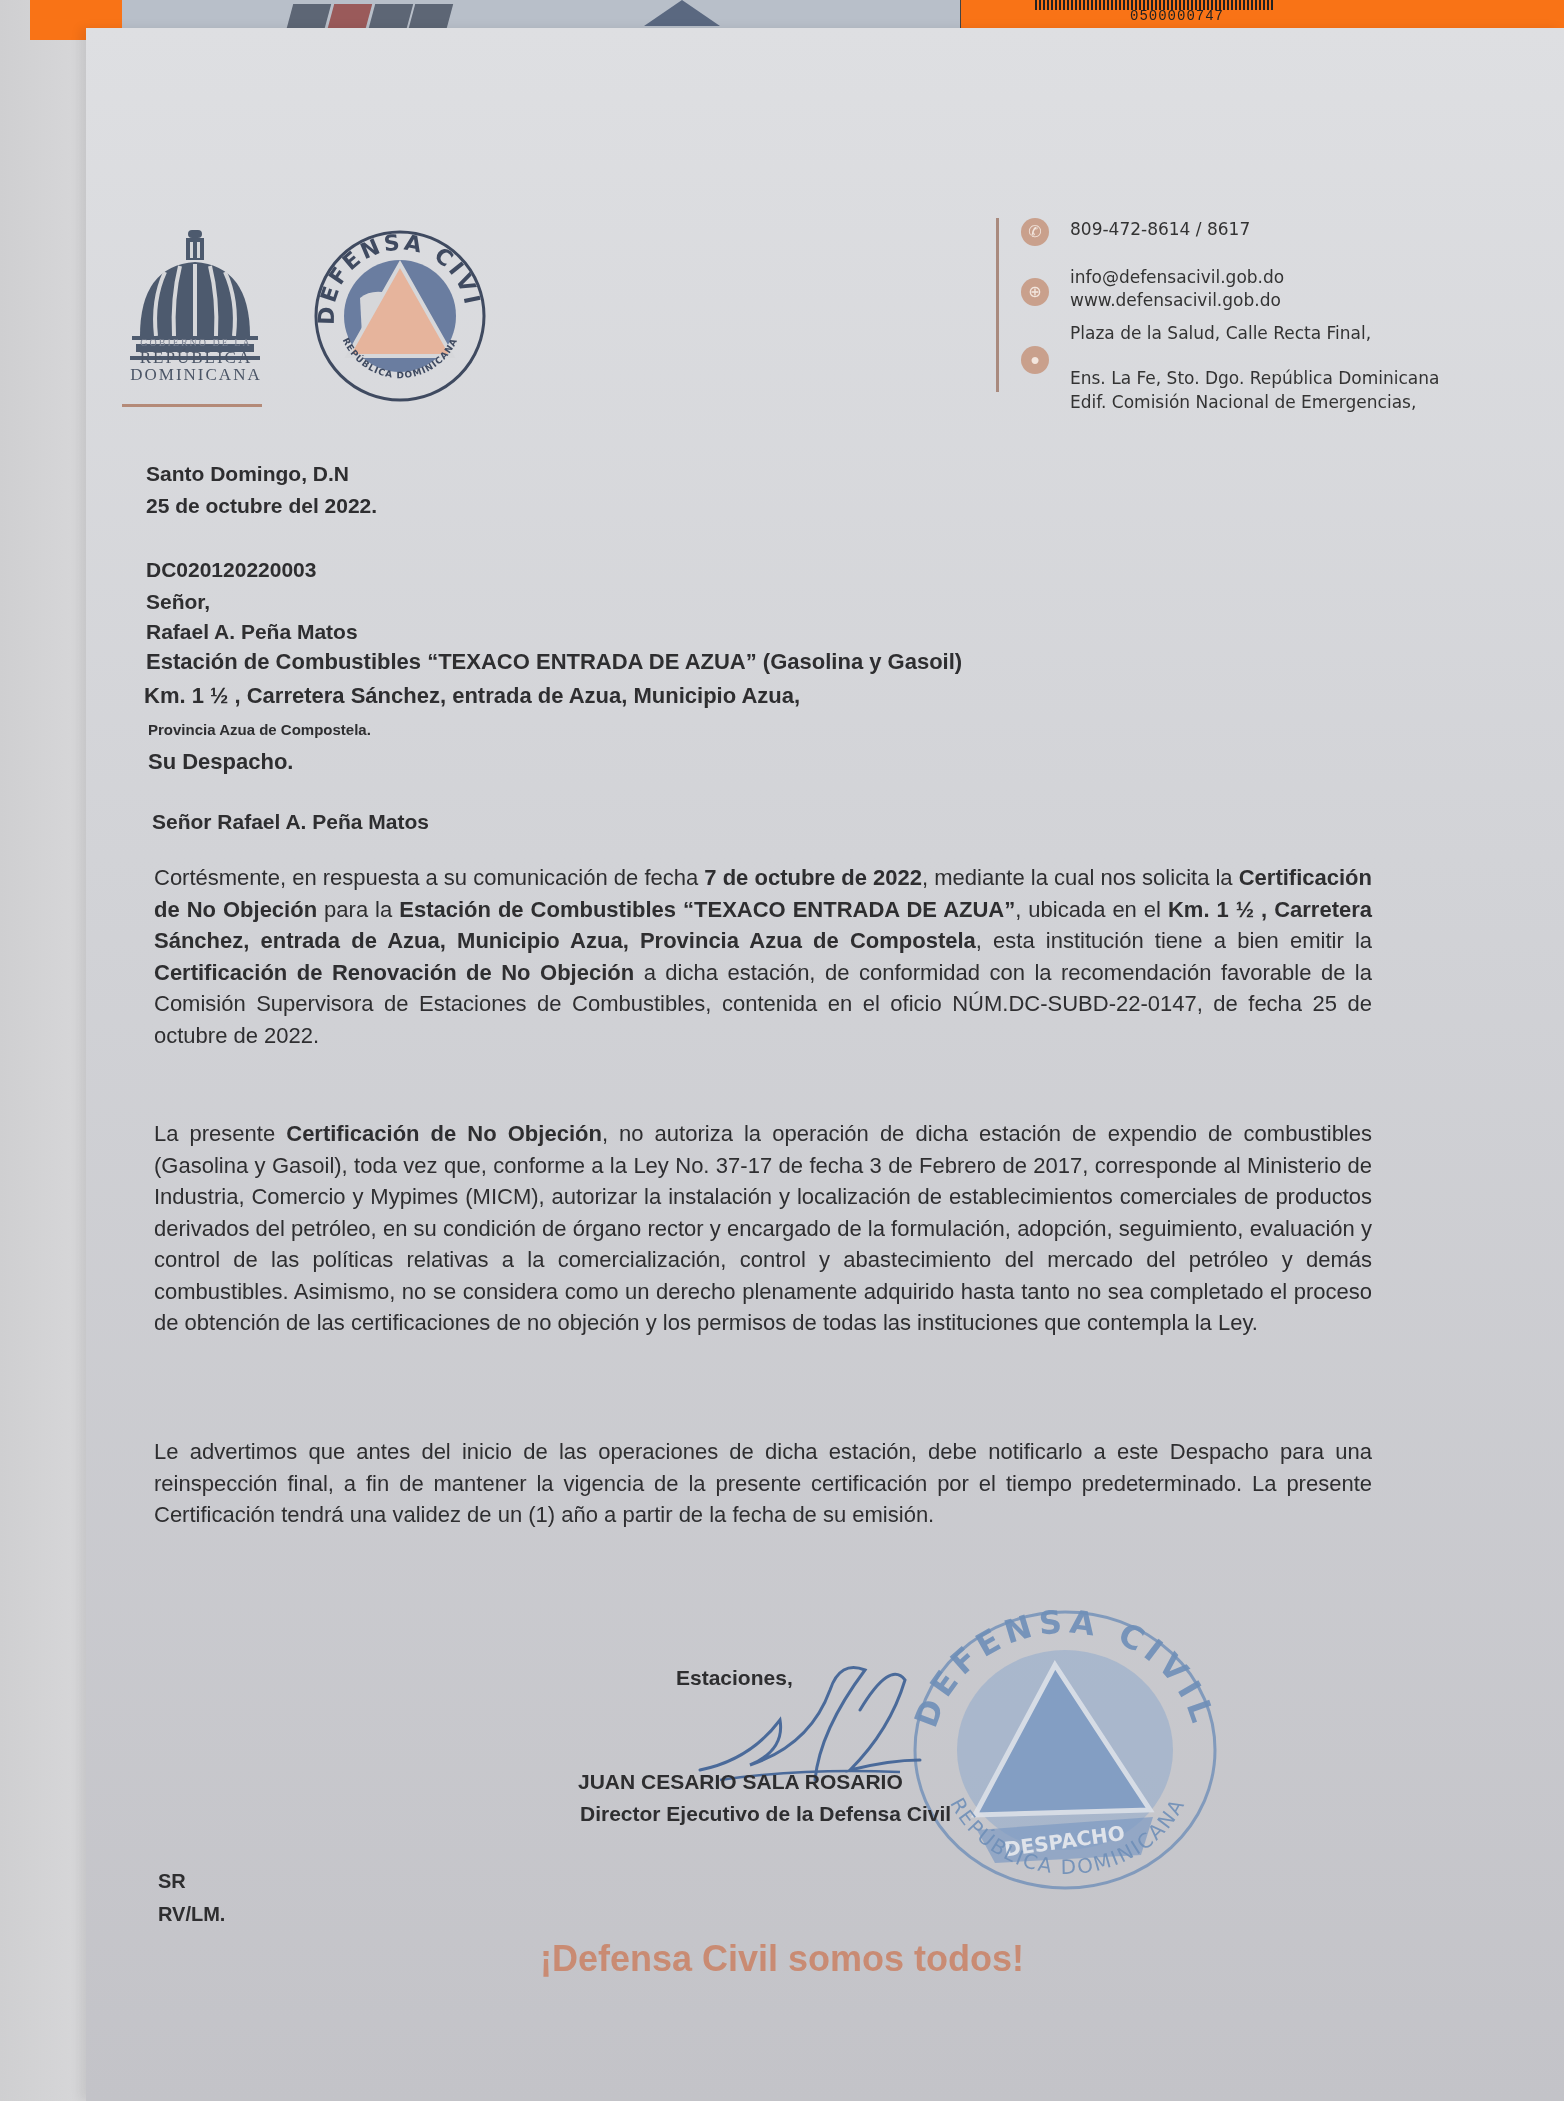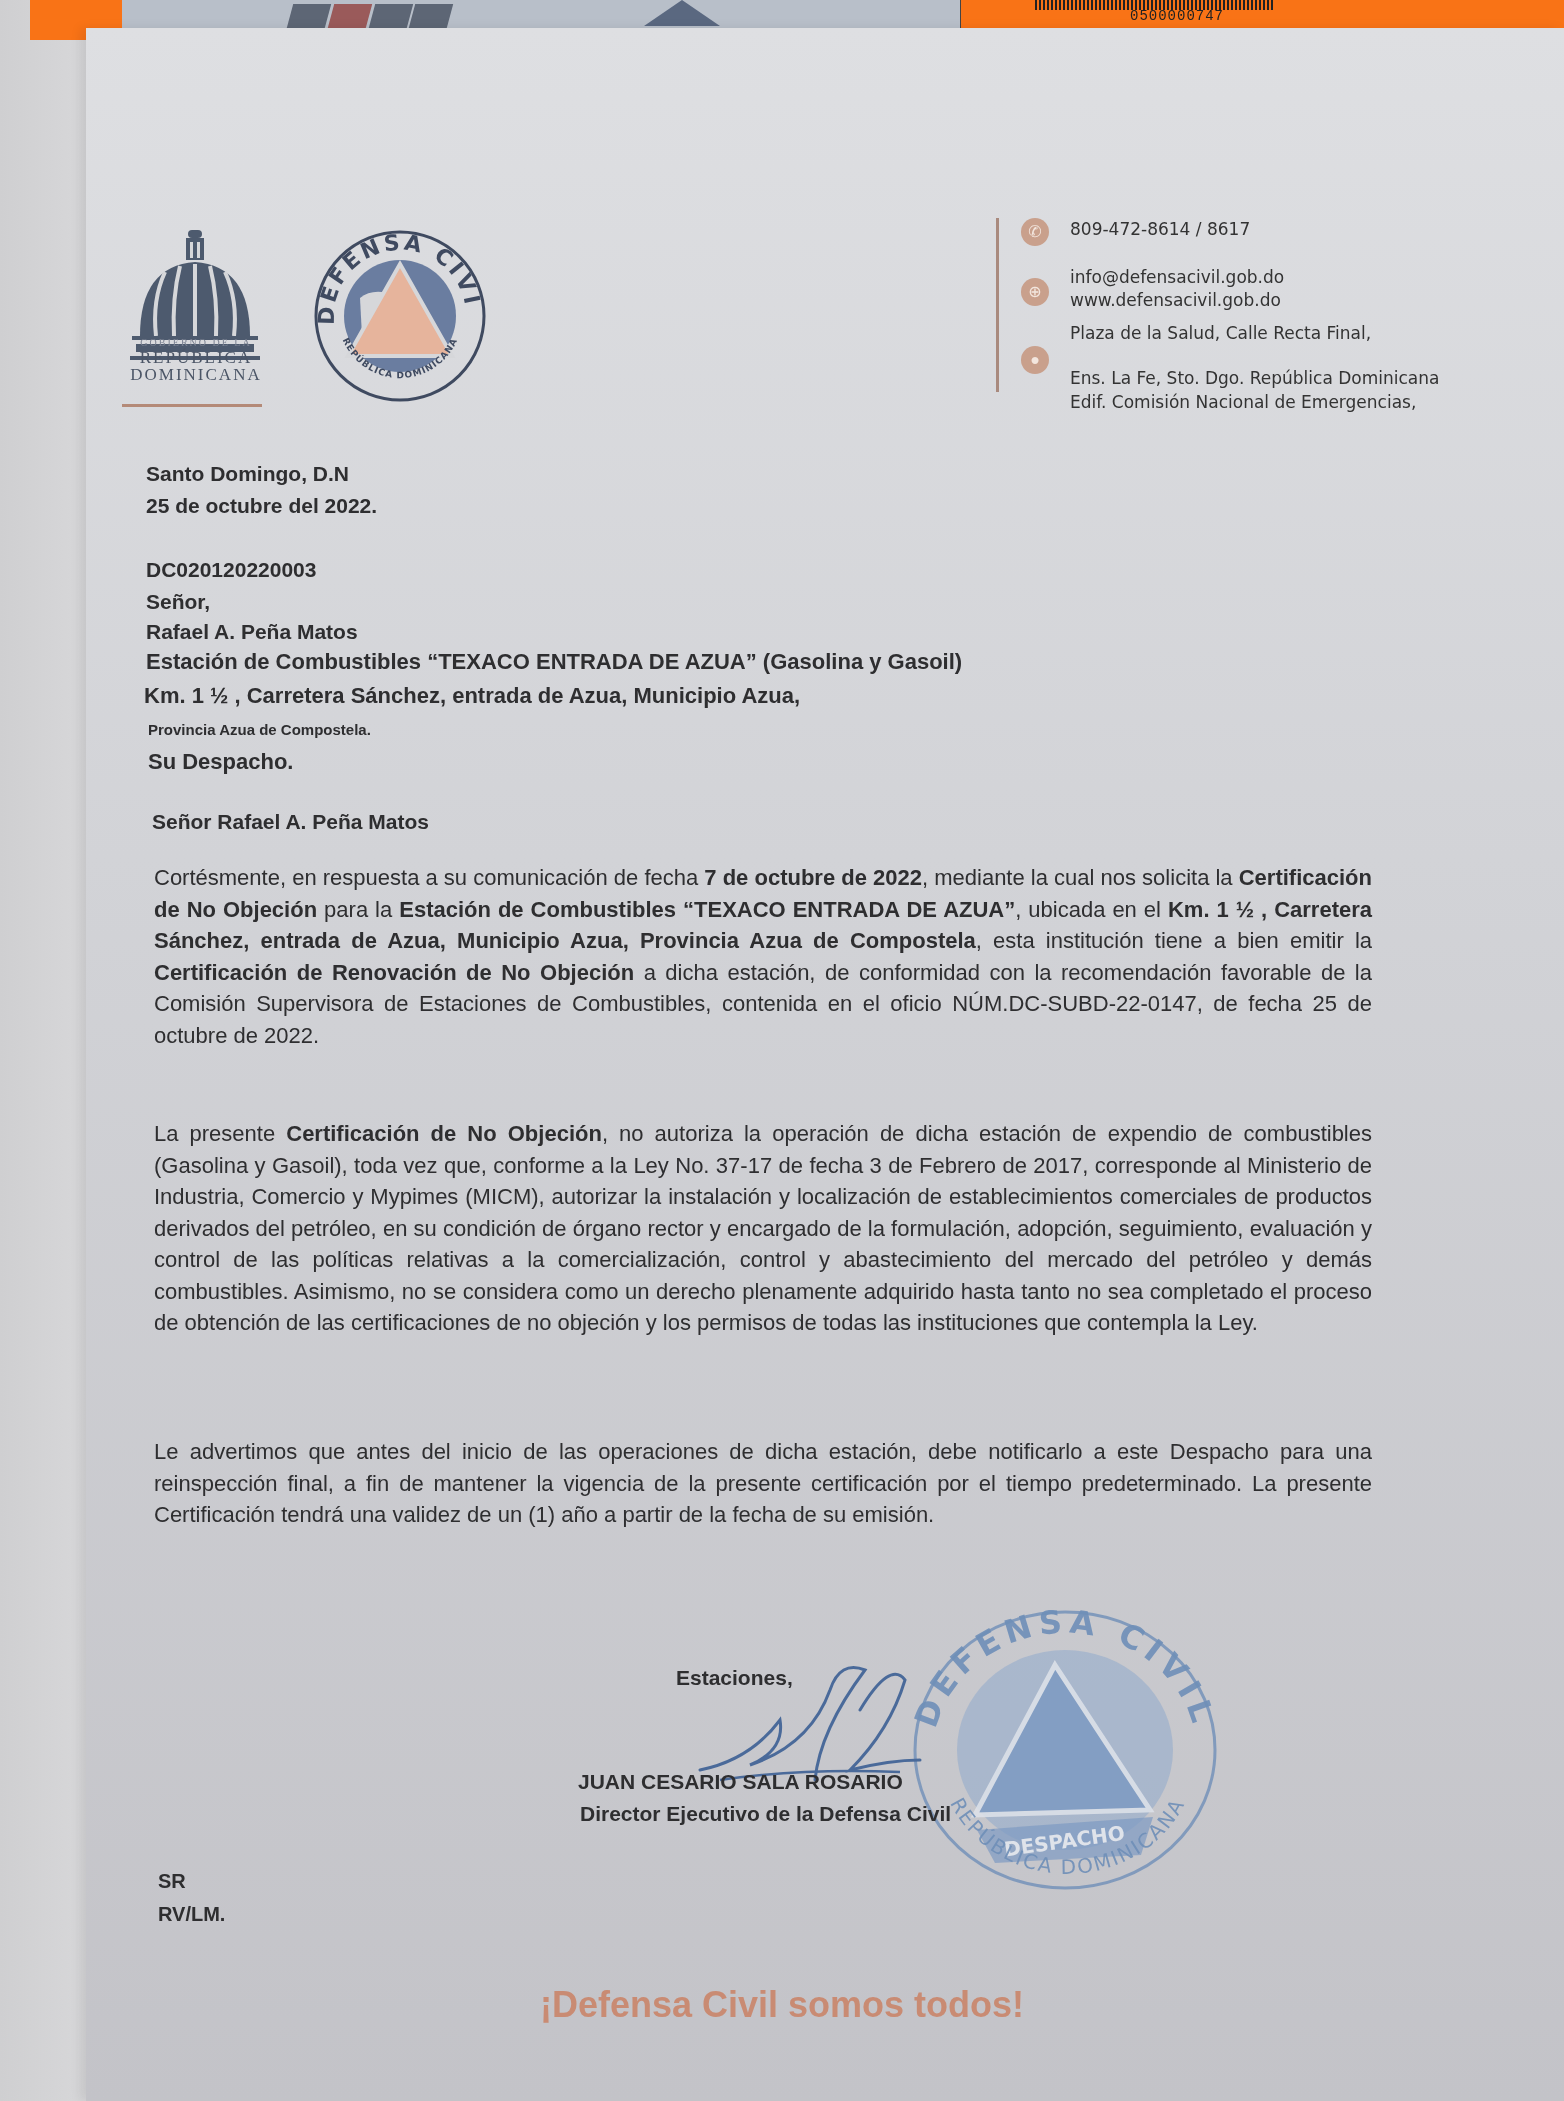--- a/index.html
+++ b/index.html
@@ -66,21 +66,21 @@
   
   .addr { position:absolute; left:146px; font-weight:bold; color:#2e2e30; font-size:21px; line-height:32px; }
   .txt {
     position:absolute; left:154px; width:1218px; color:#2e2e30;
     font-size:22px; line-height:31.5px; text-align:justify;
     font-family:"Liberation Sans Narrow","Liberation Sans", sans-serif;
   }
   .txt b { font-weight:bold;margin-top:36px; }
   .sig-block { position:absolute; color:#2e2e30; font-weight:bold; font-size:21px; }
   .initials { position:absolute; left:158px; color:#2e2e30; font-weight:bold; font-size:20px; line-height:34px; }
-  .motto { position:absolute; left:0; width:1564px; top:1984px; text-align:center;
+  .motto { position:absolute; left:0; width:1564px; top:1938px; text-align:center;
     color:#c98b73; font-weight:bold; font-size:36px; }
   .stamp { position:absolute; left:905px; top:1605px; width:320px; height:290px; }
   .signature { position:absolute; left:690px; top:1650px; width:250px; height:160px; }
 </style>
 </head>
 <body>
 
 <div class="left-fold"></div>
 <div class="under-sheet">
   <div class="under-strip">

